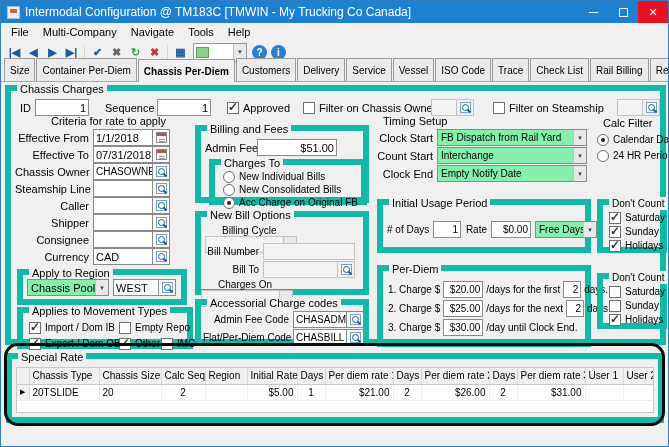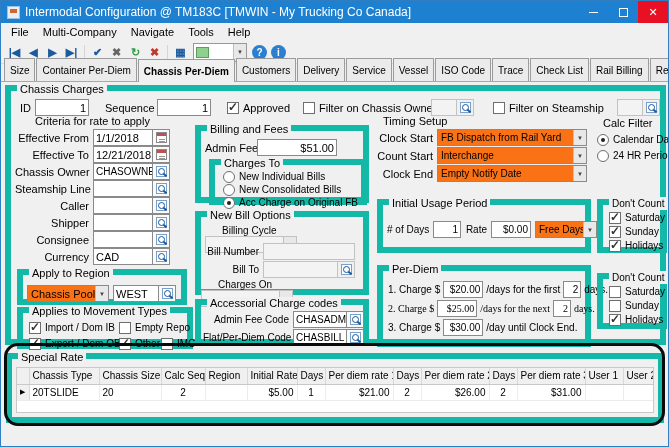--- a/index.html
+++ b/index.html
@@ -40,21 +40,21 @@
   
   .gbox{position:absolute;border:6px solid #14b8a6;}
   .legend{position:absolute;top:-8px;left:6px;background:#f0f0f0;padding:0 3px;white-space:nowrap;height:13px;line-height:13px;}
   .row{position:absolute;display:flex;align-items:center;height:17px;white-space:nowrap;}
   .lbl{display:inline-block;text-align:right;padding-right:4px;flex:none;}
   .field{display:inline-flex;align-items:center;height:17px;background:#fff;border:1px solid #8a8a8a;padding:0 2px;overflow:hidden;flex:none;}
   .field.ra{justify-content:flex-end;}
   .field.dis{background:#f3f3f3;border-color:#c2c2c2;}
   .ibtn{width:17px;height:17px;border:1px solid #8a8a8a;border-left:none;background:#fafafa;display:flex;align-items:center;justify-content:center;flex:none;}
   .ibtn.dis{background:#f0f0f0;border-color:#c2c2c2;}
-  .dd{display:inline-flex;align-items:stretch;height:17px;background:#f97316;border:1px solid #8a8a8a;overflow:hidden;flex:none;}
+  .dd{display:inline-flex;align-items:stretch;height:17px;background:#86efac;border:1px solid #8a8a8a;overflow:hidden;flex:none;}
   .dd .txt{flex:1;display:flex;align-items:center;padding:0 3px;overflow:hidden;white-space:nowrap;}
   .dd.dis{background:#f3f3f3;border-color:#c2c2c2;color:#8a8a8a;}
   .dd-arr{width:13px;display:flex;align-items:center;justify-content:center;background:#e8e8e8;border-left:1px solid #c0c0c0;flex:none;}
   .dd-arr::after{content:"▼";font-size:6px;color:#444;}
   .cbx{position:absolute;display:flex;align-items:center;gap:4px;white-space:nowrap;height:13px;}
   .box{width:12px;height:12px;border:1px solid #6e6e6e;background:#fff;position:relative;flex:none;}
   .box.on::after{content:"✓";position:absolute;left:0;top:-3px;font-size:12px;font-weight:bold;color:#333;}
   .radio{position:absolute;display:flex;align-items:center;gap:4px;white-space:nowrap;height:13px;}
   .circ{width:12px;height:12px;border:1px solid #6e6e6e;border-radius:50%;background:#fff;position:relative;flex:none;}
   .circ.on::after{content:"";position:absolute;left:3px;top:3px;width:4px;height:4px;border-radius:50%;background:#222;}
@@ -205,35 +205,35 @@
     </div>
     <div class="row" style="left:606px;top:8px;">
       <span class="field dis" style="width:26px">
           <span></span>
         </span>
       <span class="ibtn dis">
           <span class="ic-look"></span>
         </span>
     </div>
 
-    <span class="heading" style="left:24px;top:24px;">Criteria for rate to apply</span>
+    <span class="heading" style="left:40px;top:24px;">Criteria for rate to apply</span>
 
     <div class="row" style="left:4px;top:38px;">
       <span class="lbl" style="width:78px">Effective From</span>
       <span class="field" style="width:60px">
           <span>1/1/2018</span>
         </span>
       <span class="ibtn">
           <span class="ic-cal"></span>
         </span>
     </div>
     <div class="row" style="left:4px;top:55px;">
       <span class="lbl" style="width:78px">Effective To</span>
       <span class="field" style="width:60px">
-          <span>12/21/2018</span>
+          <span>07/31/2018</span>
         </span>
       <span class="ibtn">
           <span class="ic-cal"></span>
         </span>
     </div>
     <div class="row" style="left:4px;top:72px;">
       <span class="lbl" style="width:78px">Chassis Owner</span>
       <span class="field f10" style="width:60px">
           <span>CHASOWNER</span>
         </span>
@@ -282,21 +282,21 @@
       <span class="field" style="width:60px">
           <span>CAD</span>
         </span>
       <span class="ibtn">
           <span class="ic-look"></span>
         </span>
     </div>
 
     <div class="gbox" style="left:6px;top:178px;width:170px;height:36px;">
       <span class="legend">Apply to Region</span>
-      <div class="row" style="left:4px;top:10px;">
+      <div class="row" style="left:4px;top:4px;">
         <span class="dd" style="width:82px">
             <span class="txt">Chassis Pool</span>
             <span class="dd-arr"></span>
           </span>
         <span class="field" style="width:46px;margin-left:4px;">
             <span>WEST</span>
           </span>
         <span class="ibtn">
             <span class="ic-look"></span>
           </span>
@@ -480,21 +480,21 @@
         <span class="pdlbl">1. Charge $</span>
         <span class="field ra" style="width:40px">
             <span>$20.00</span>
           </span>
         <span class="pdlbl">/days for the first</span>
         <span class="field ra" style="width:18px">
             <span>2</span>
           </span>
         <span class="pdlbl">days.</span>
       </div>
-      <div class="row f10" style="left:2px;top:29px;font-family:Liberation Serif, serif;">
+      <div class="row f10" style="left:2px;top:29px;">
         <span class="pdlbl">2. Charge $</span>
         <span class="field ra" style="width:40px">
             <span>$25.00</span>
           </span>
         <span class="pdlbl">/days for the next</span>
         <span class="field ra" style="width:18px">
             <span>2</span>
           </span>
         <span class="pdlbl">days.</span>
       </div>

